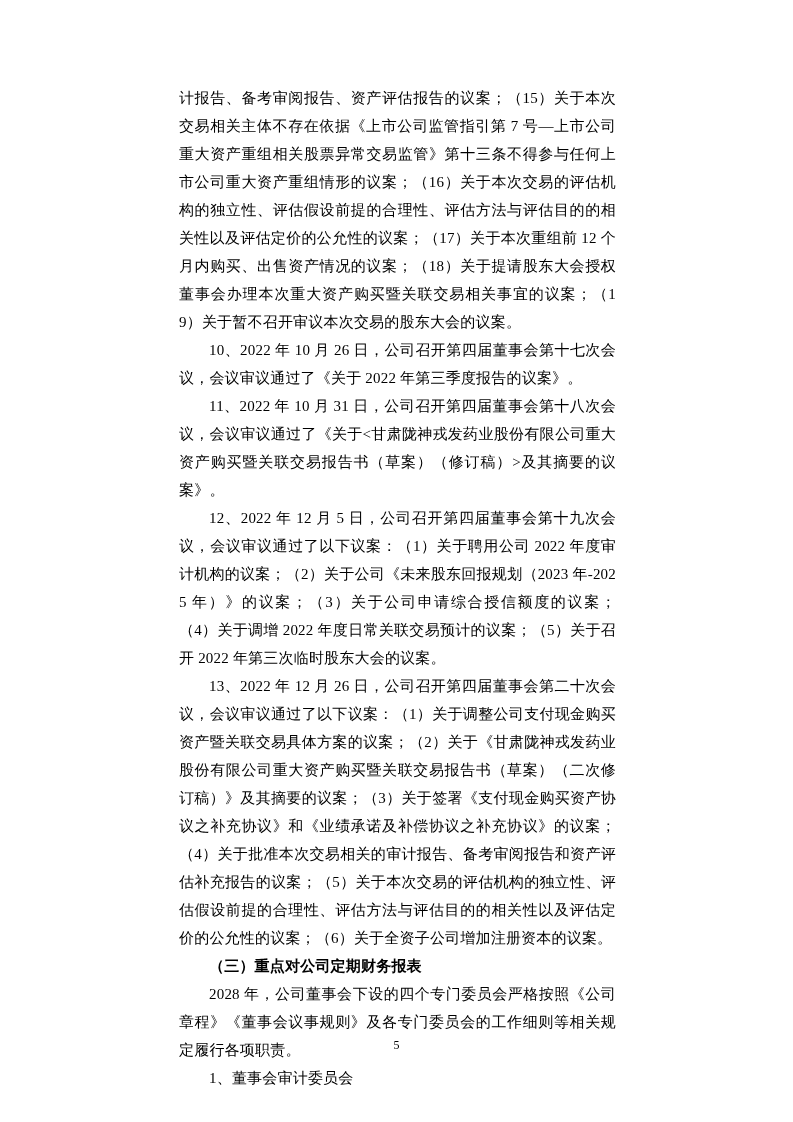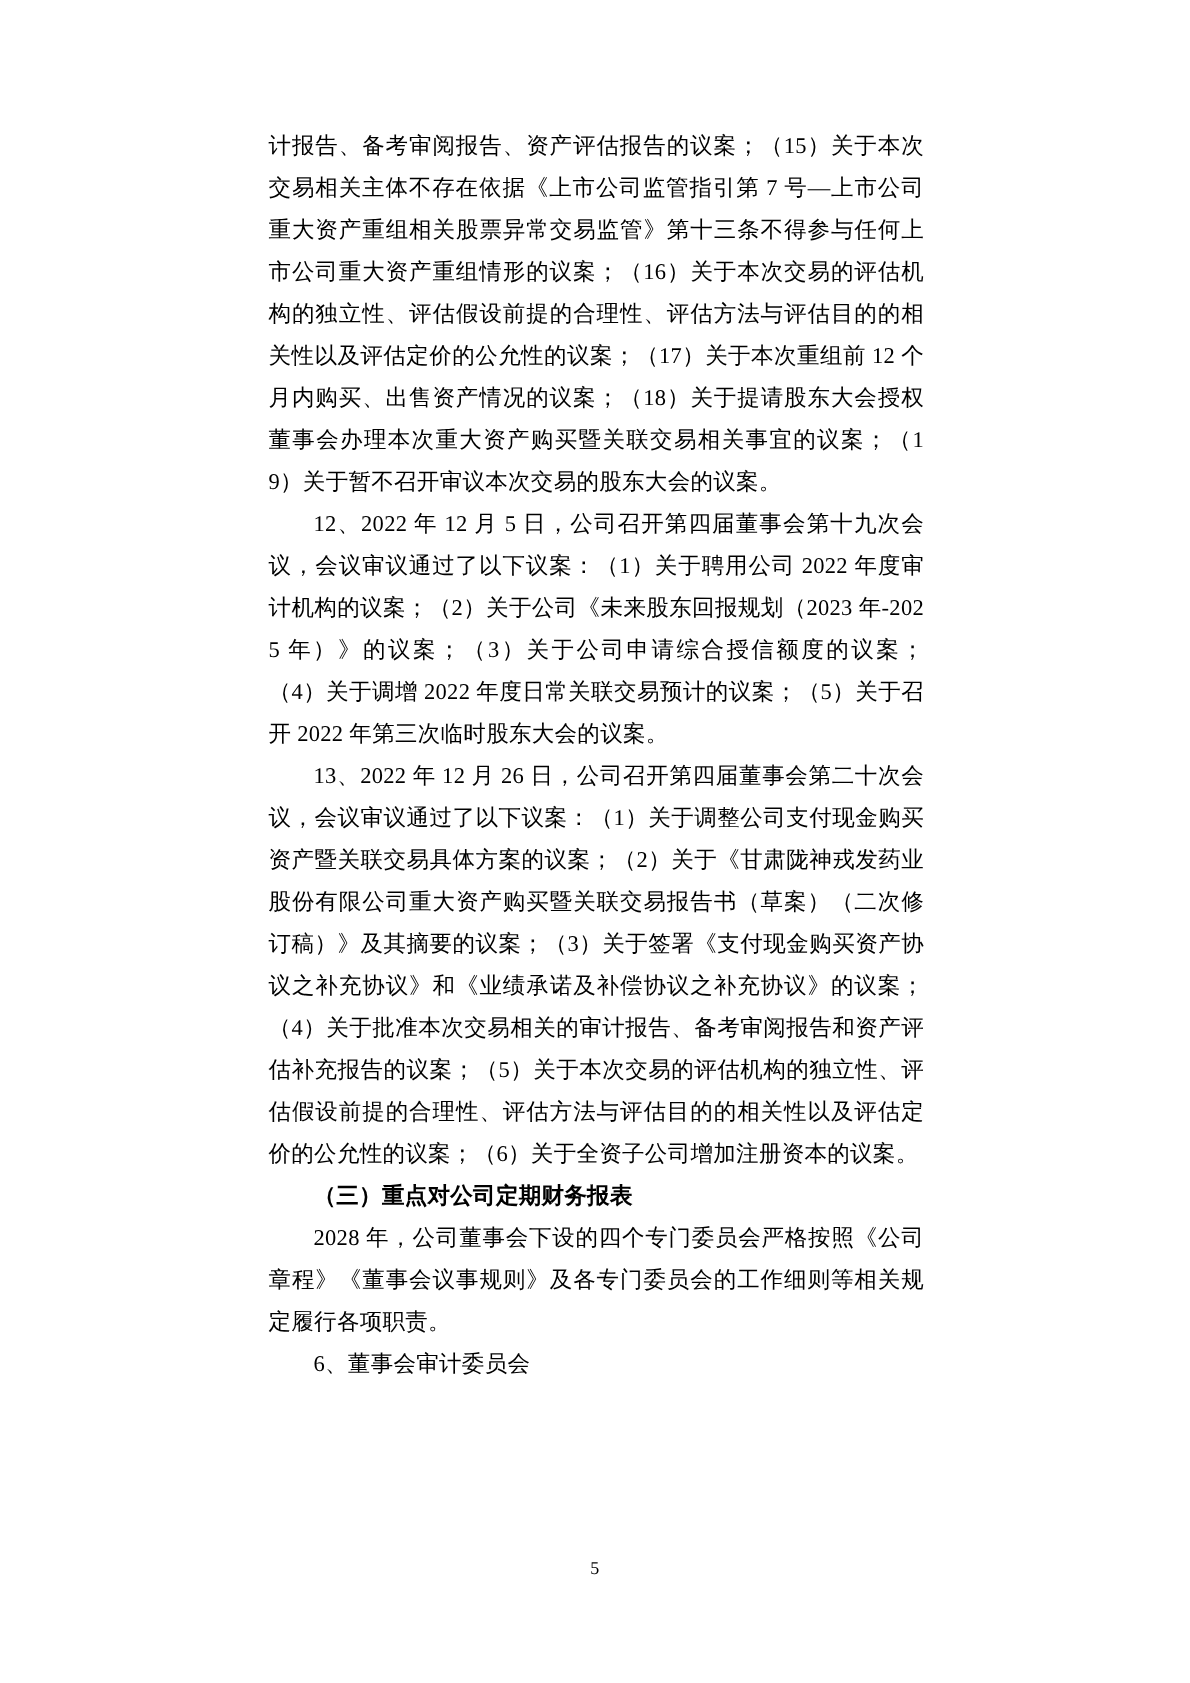--- a/index.html
+++ b/index.html
@@ -49,29 +49,31 @@
   }
 </style>
 </head>
 <body>
 
 <div class="page">
   <div class="text-body">
 
     <p class="para">计报告、备考审阅报告、资产评估报告的议案；（15）关于本次交易相关主体不存在依据《上市公司监管指引第 7 号—上市公司重大资产重组相关股票异常交易监管》第十三条不得参与任何上市公司重大资产重组情形的议案；（16）关于本次交易的评估机构的独立性、评估假设前提的合理性、评估方法与评估目的的相关性以及评估定价的公允性的议案；（17）关于本次重组前 12 个月内购买、出售资产情况的议案；（18）关于提请股东大会授权董事会办理本次重大资产购买暨关联交易相关事宜的议案；（19）关于暂不召开审议本次交易的股东大会的议案。</p>
 
+    <p class="para indent">10、2022 年 10 月 26 日，公司召开第四届董事会第十七次会议，会议审议通过了《关于 2022 年第三季度报告的议案》。</p>
 
+    <p class="para indent">11、2022 年 10 月 31 日，公司召开第四届董事会第十八次会议，会议审议通过了《关于&lt;甘肃陇神戎发药业股份有限公司重大资产购买暨关联交易报告书（草案）（修订稿）&gt;及其摘要的议案》。</p>
 
     <p class="para indent">12、2022 年 12 月 5 日，公司召开第四届董事会第十九次会议，会议审议通过了以下议案：（1）关于聘用公司 2022 年度审计机构的议案；（2）关于公司《未来股东回报规划（2023 年-2025 年）》的议案；（3）关于公司申请综合授信额度的议案；（4）关于调增 2022 年度日常关联交易预计的议案；（5）关于召开 2022 年第三次临时股东大会的议案。</p>
 
     <p class="para indent">13、2022 年 12 月 26 日，公司召开第四届董事会第二十次会议，会议审议通过了以下议案：（1）关于调整公司支付现金购买资产暨关联交易具体方案的议案；（2）关于《甘肃陇神戎发药业股份有限公司重大资产购买暨关联交易报告书（草案）（二次修订稿）》及其摘要的议案；（3）关于签署《支付现金购买资产协议之补充协议》和《业绩承诺及补偿协议之补充协议》的议案；（4）关于批准本次交易相关的审计报告、备考审阅报告和资产评估补充报告的议案；（5）关于本次交易的评估机构的独立性、评估假设前提的合理性、评估方法与评估目的的相关性以及评估定价的公允性的议案；（6）关于全资子公司增加注册资本的议案。</p>
 
     <p class="para indent heading">（三）重点对公司定期财务报表</p>
 
     <p class="para indent">2028 年，公司董事会下设的四个专门委员会严格按照《公司章程》《董事会议事规则》及各专门委员会的工作细则等相关规定履行各项职责。</p>
 
-    <p class="para indent">6、董事会审计委员会</p>
+    <p class="para indent">1、董事会审计委员会</p>
 
 
   </div>
 
   <div class="page-number">5</div>
 </div>
 
 </body></html>

